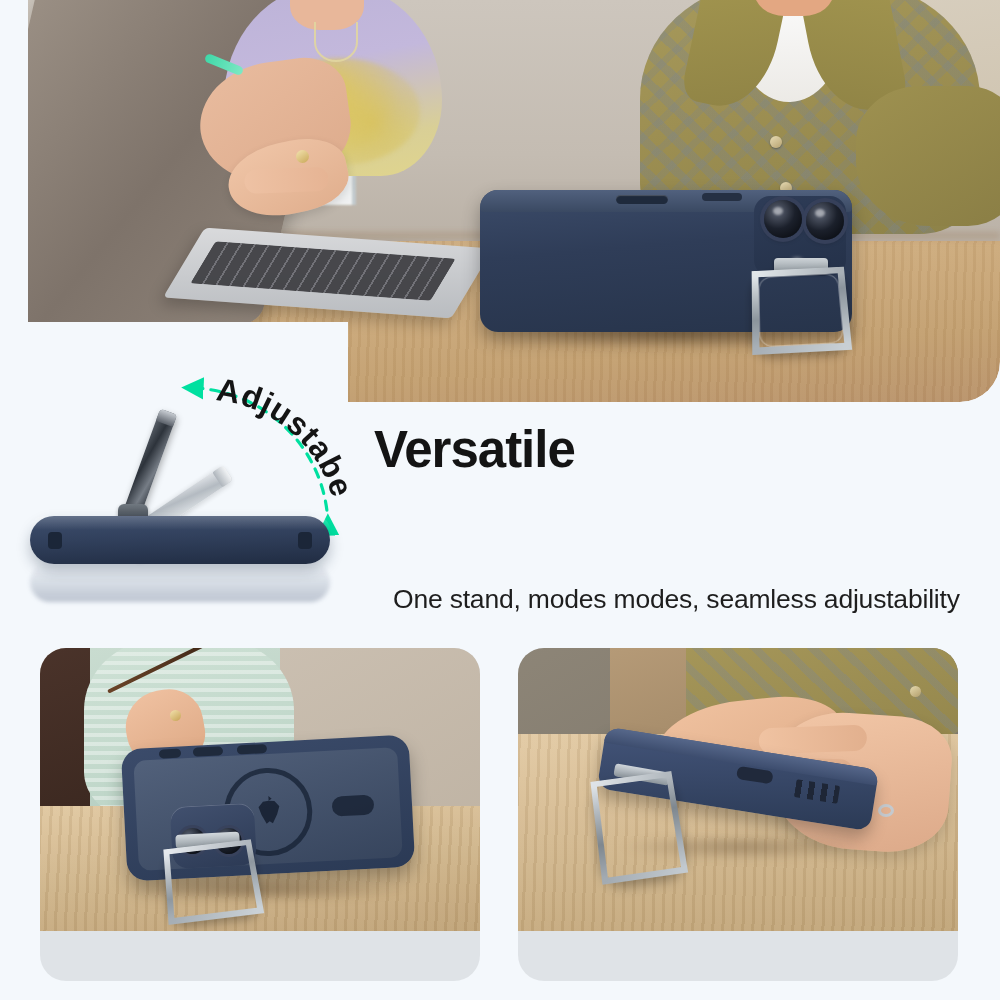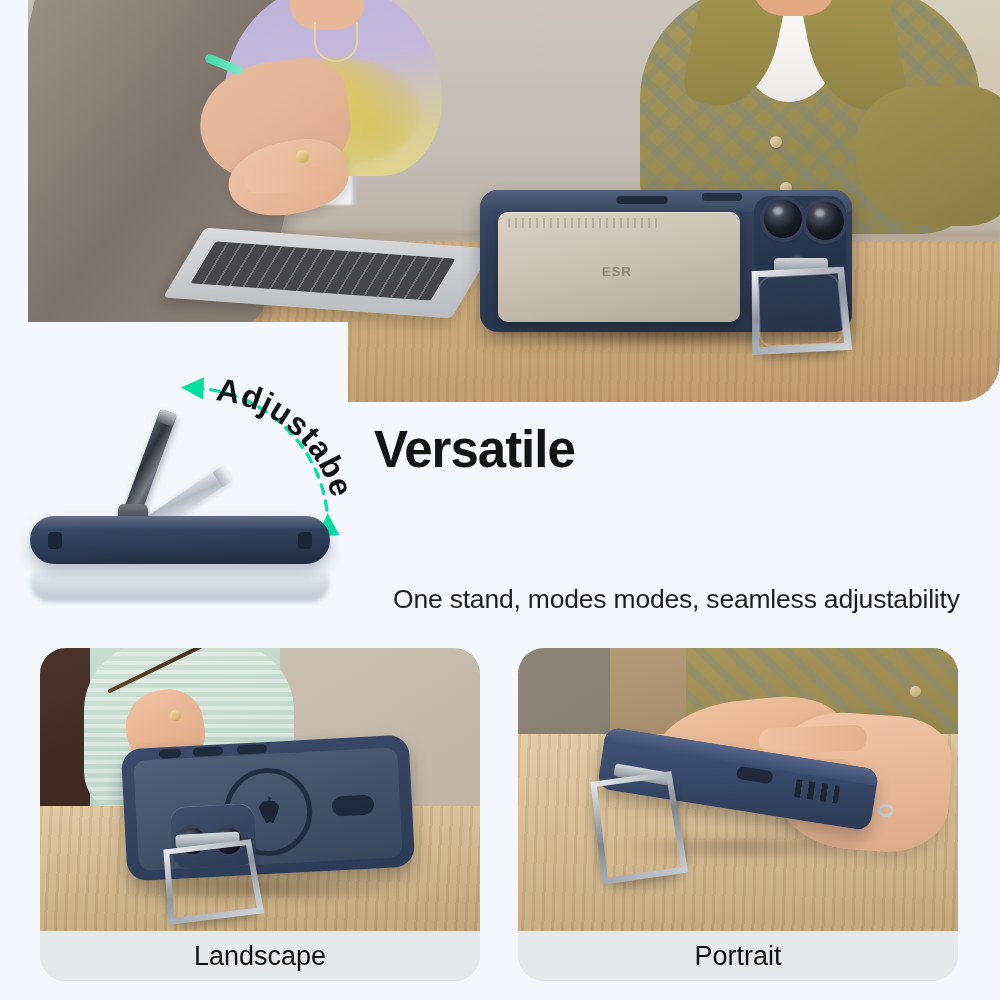--- a/index.html
+++ b/index.html
@@ -340,23 +340,20 @@
     <div class="h-m-btn" style="left:752px;top:182px"></div>
     <div class="h-m-arm"></div>
 
     <div class="pb-shadow"></div>
     <div class="pb-case">
       <div class="pb-case-top"></div>
       <div class="pb-vents"></div>
       <div class="pb-btn1"></div>
       <div class="pb-btn2"></div>
     </div>
-    <div class="pb-bank">
-      <div class="pb-logo">ESR</div>
-    </div>
     <div class="pb-camera"></div>
     <div class="lens" style="left:736px;top:200px"></div>
     <div class="lens" style="left:778px;top:202px"></div>
     <div class="pb-flash"></div>
     <div class="ring-hinge"></div>
     <div class="ring-stand"></div>
   </div>
 </div>
 
 <div class="illus">
@@ -426,21 +423,20 @@
         <div class="lc-mag-pill"></div>
       </div>
       <div class="lc-cambump">
         <div class="lc-lens" style="left:8px;top:22px"></div>
         <div class="lc-lens" style="left:44px;top:24px"></div>
       </div>
       <div class="lc-standbar"></div>
       <div class="lc-stand"></div>
     </div>
   </div>
-  <div class="card-caption">Landscape</div>
 </div>
 
 <div class="card right">
   <div class="card-photo">
     <div class="rc-wall"></div>
     <div class="rc-wall2"></div>
     <div class="rc-sweater"></div>
     <div class="rc-btn" style="left:392px;top:38px"></div>
     <div class="rc-btn" style="left:386px;top:82px"></div>
     <div class="rc-table"></div>
@@ -454,14 +450,13 @@
     <div class="rc-ring2"></div>
     <div class="rc-phoneshadow"></div>
     <div class="rc-phone">
       <div class="rc-phone-top"></div>
       <div class="rc-pbtn"></div>
       <div class="rc-vents"></div>
     </div>
     <div class="rc-standbar"></div>
     <div class="rc-stand"></div>
   </div>
-  <div class="card-caption">Portrait</div>
 </div>
 
 </body></html>

